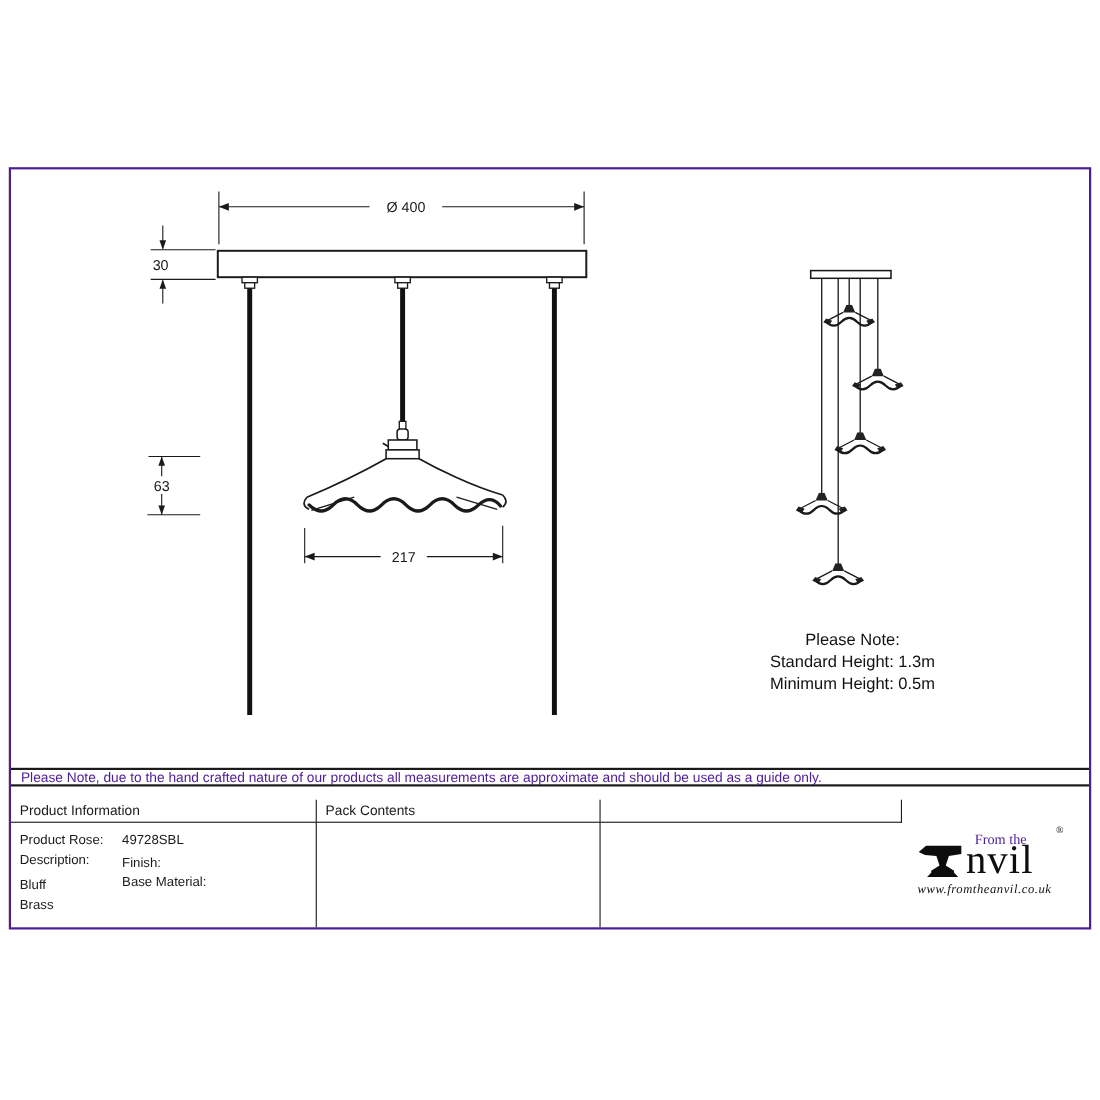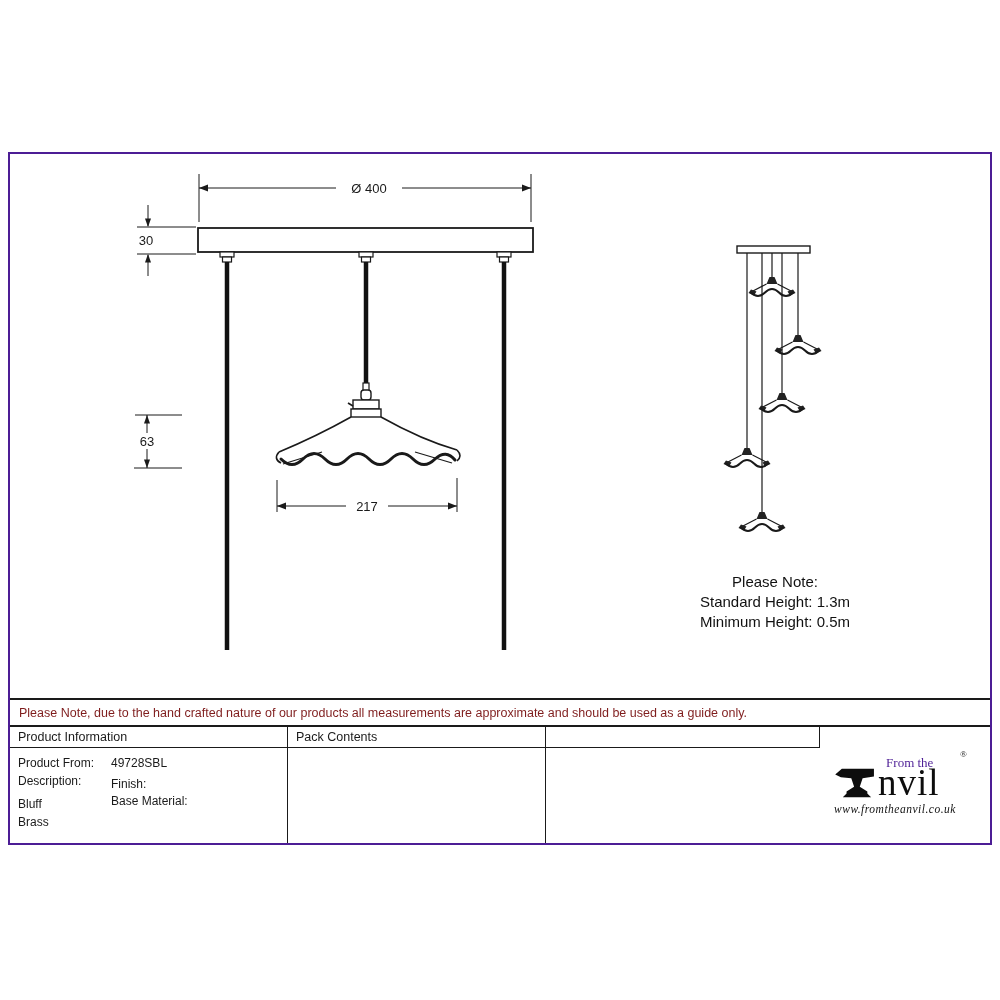--- a/index.html
+++ b/index.html
@@ -11,24 +11,24 @@
     position:absolute; left:8px; top:152px; width:984px; height:693px;
     border:2px solid #4c1d95; box-sizing:border-box; background:#fff;
   }
   #drawing-svg { position:absolute; left:0; top:0; }
   .svg-label { font-family:"Liberation Sans", sans-serif; font-size:13px; fill:#1a1a1a; }
   #cluster-note {
     position:absolute; left:635px; top:418px; width:260px;
     text-align:center; font-size:15px; line-height:20px; color:#111;
   }
   #disclaimer-row {
-    position:absolute; left:0; top:544px; width:980px; height:29px;
+    position:absolute; left:0; top:544px; width:980px; height:17px;
     border-top:2px solid #1a1a1a; border-bottom:2px solid #1a1a1a;
     box-sizing:border-box; display:flex; align-items:center;
-    padding-left:9px; font-size:12.5px; color:#7f1d1d;
+    padding-left:9px; font-size:12.5px; color:#4c1d95;
   }
   #info-table {
     position:absolute; left:0; top:573px; width:960px; height:116px;
     display:grid; grid-template-columns:278px 258px 274px auto;
     grid-template-rows:21px 1fr; box-sizing:border-box;
   }
   .th {
     border-right:1.5px solid #1a1a1a; border-bottom:1.5px solid #1a1a1a;
     box-sizing:border-box; display:flex; align-items:center;
     padding-left:8px; font-size:12.5px;
@@ -205,21 +205,21 @@
               <path d="M0,9 L7,3 L41,3 L41,11 L29,13 L26,22 L34,27 L34,29 L38,33 L8,33 L12,29 L12,27 L20,22 L17,13 L6,12 Z" fill="#0d0d0d"></path>
             </svg>
             <span class="anvil-text">nvil</span>
           </div>
           <div class="logo-url">www.fromtheanvil.co.uk</div>
         </div>
       </div>
 
       <div class="td">
         <div class="pi-grid">
-          <div class="pi-label">Product From:</div>
+          <div class="pi-label">Product Rose:</div>
           <div class="pi-value">49728SBL</div>
           <div class="pi-label">Description:</div>
           <div class="pi-label gap-above">Finish:</div>
           <div class="pi-value gap-above">Bluff</div>
           <div class="pi-label">Base Material:</div>
           <div class="pi-value">Brass</div>
         </div>
       </div>
 
 

